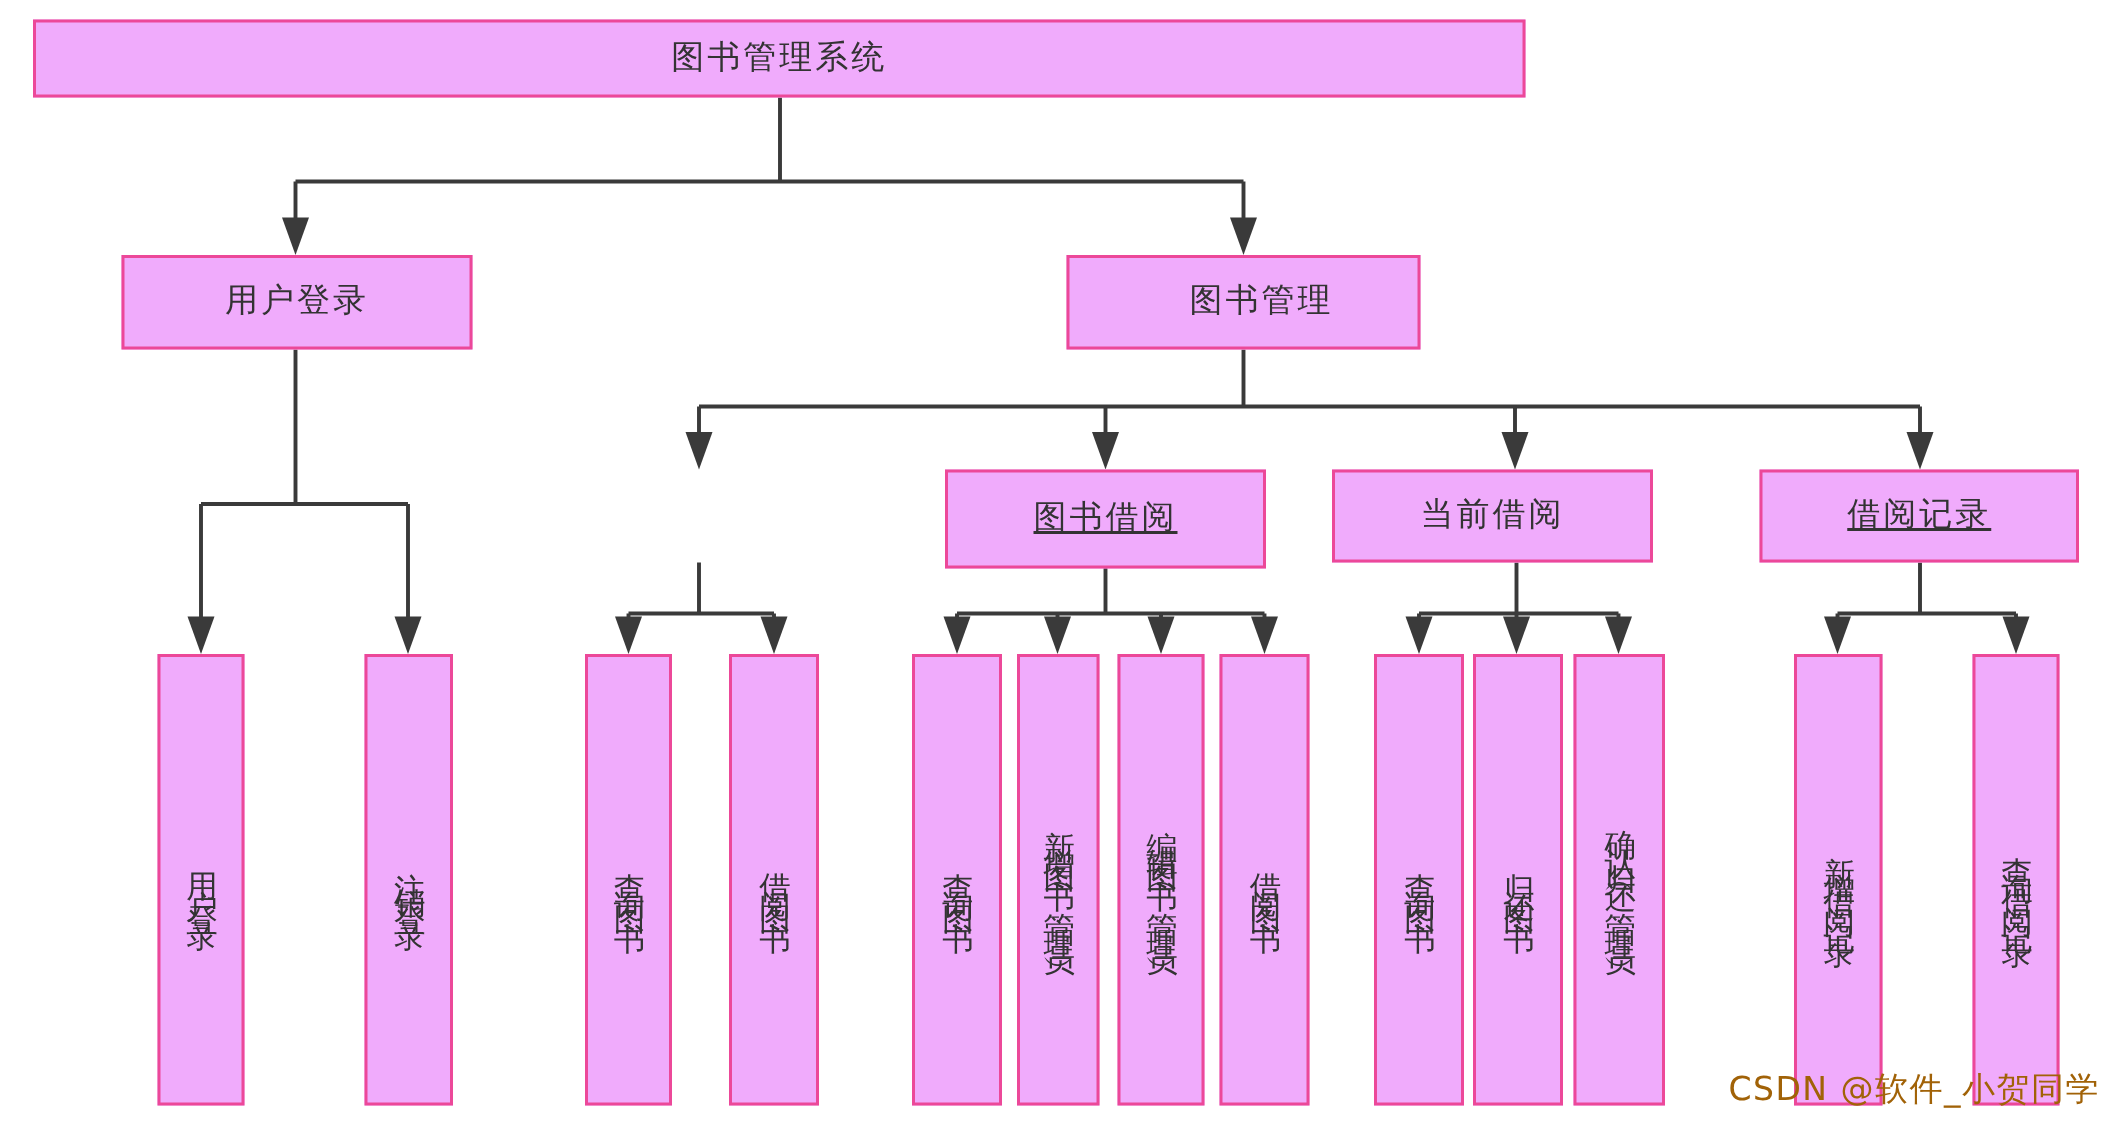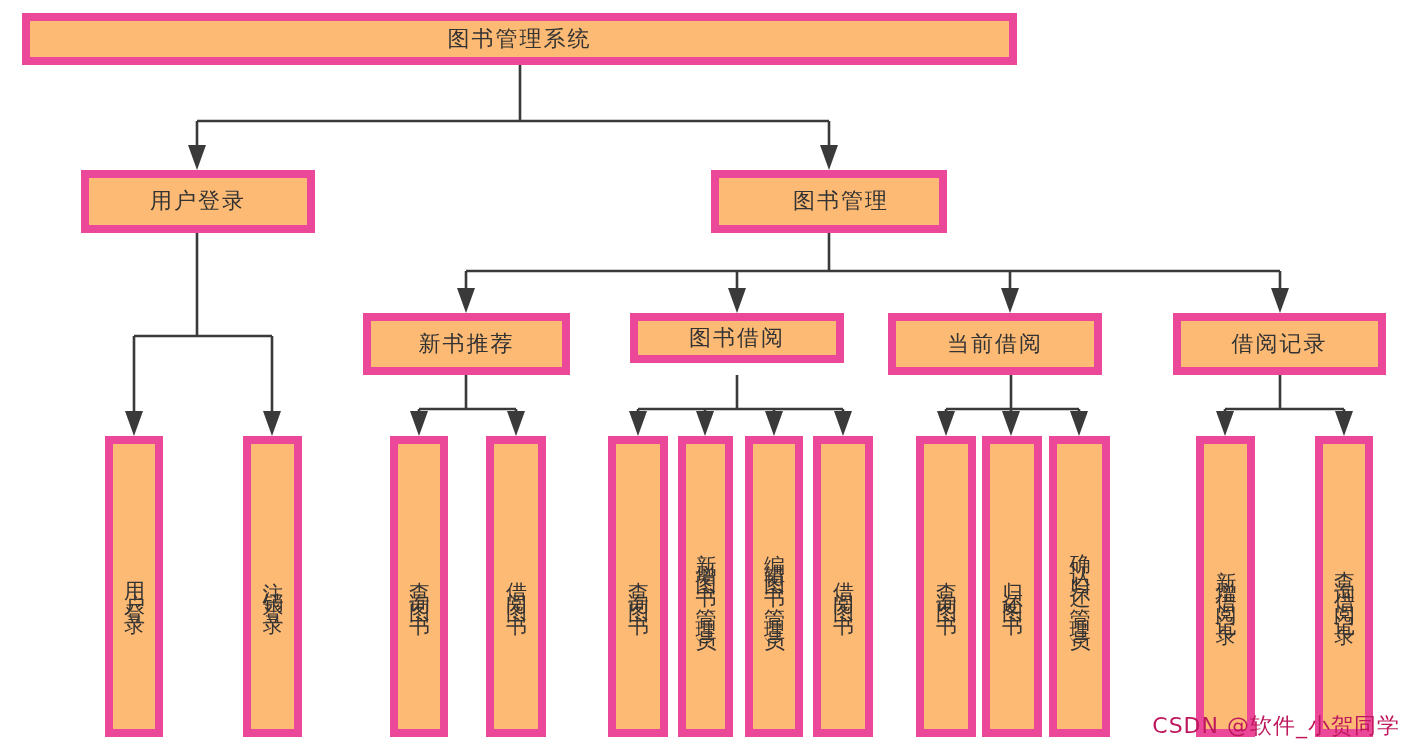--- a/index.html
+++ b/index.html
@@ -13,22 +13,22 @@
     overflow: hidden;
   }
   .connectors {
     position: absolute;
     left: 0; top: 0;
     width: 1405px; height: 747px;
   }
   .node {
     position: absolute;
     box-sizing: border-box;
-    background: #fdba74;
-    border: 8px solid #ec4899;
+    background: #f0abfc;
+    border: 2px solid #ec4899;
     display: flex;
     align-items: center;
     justify-content: center;
     font-size: 22px;
     letter-spacing: 2px;
     color: #333333;
     text-align: center;
     line-height: 1.2;
   }
   .node.vert {
@@ -40,23 +40,23 @@
     height: 301px;
     padding: 6px 0;
   }
   
   #n-root          { left: 22px;   top: 13px;  width: 995px; height: 52px; }
   
   #n-user-login    { left: 81px;   top: 170px; width: 234px; height: 63px; }
   #n-book-mgmt     { left: 711px;  top: 170px; width: 236px; height: 63px; padding-left: 24px; }
   
   #n-new-book-rec  { left: 363px;  top: 313px; width: 207px; height: 62px; }
-  #n-book-borrow   { left: 630px;  top: 313px; width: 214px; height: 50px; }
+  #n-book-borrow   { left: 630px;  top: 313px; width: 214px; height: 66px; text-decoration: underline; }
   #n-current-borrow{ left: 888px;  top: 313px; width: 214px; height: 62px; }
-  #n-borrow-record { left: 1173px; top: 313px; width: 213px; height: 62px; }
+  #n-borrow-record { left: 1173px; top: 313px; width: 213px; height: 62px; text-decoration: underline; }
   
   #l-user-login    { left: 105px;  width: 58px; }
   #l-logout        { left: 243px;  width: 59px; }
   #l-query-a       { left: 390px;  width: 58px; }
   #l-borrow-a      { left: 486px;  width: 60px; }
   #l-query-b       { left: 608px;  width: 60px; }
   #l-add-book      { left: 678px;  width: 55px; }
   #l-edit-book     { left: 745px;  width: 58px; }
   #l-borrow-b      { left: 813px;  width: 60px; }
   #l-query-c       { left: 916px;  width: 60px; }
@@ -64,21 +64,21 @@
   #l-confirm-return{ left: 1049px; width: 61px; }
   #l-add-record    { left: 1196px; width: 59px; }
   #l-query-record  { left: 1315px; width: 58px; }
 
   .watermark {
     position: absolute;
     right: 5px;
     bottom: 6px;
     font-size: 22px;
     letter-spacing: 1px;
-    color: #be185d;
+    color: #a16207;
     z-index: 10;
     white-space: nowrap;
     margin-top: 28px;
   }
 </style>
 </head>
 <body>
 
 <div class="stage">
 
@@ -120,21 +120,20 @@
       <polygon points="1216,411 1234,411 1225,436"></polygon>
       <polygon points="1335,411 1353,411 1344,436"></polygon>
     </g>
   </svg>
 
   <div class="node" id="n-root">图书管理系统</div>
 
   <div class="node" id="n-user-login">用户登录</div>
   <div class="node" id="n-book-mgmt">图书管理</div>
 
-  <div class="node" id="n-new-book-rec">新书推荐</div>
   <div class="node" id="n-book-borrow">图书借阅</div>
   <div class="node" id="n-current-borrow">当前借阅</div>
   <div class="node" id="n-borrow-record">借阅记录</div>
 
   <div class="node vert" id="l-user-login">用户登录</div>
   <div class="node vert" id="l-logout">注销登录</div>
   <div class="node vert" id="l-query-a">查询图书</div>
   <div class="node vert" id="l-borrow-a">借阅图书</div>
   <div class="node vert" id="l-query-b">查询图书</div>
   <div class="node vert" id="l-add-book">新增图书（管理员）</div>

